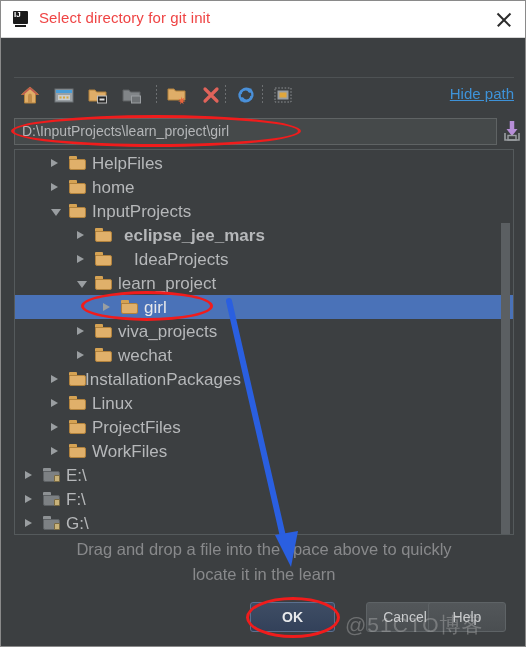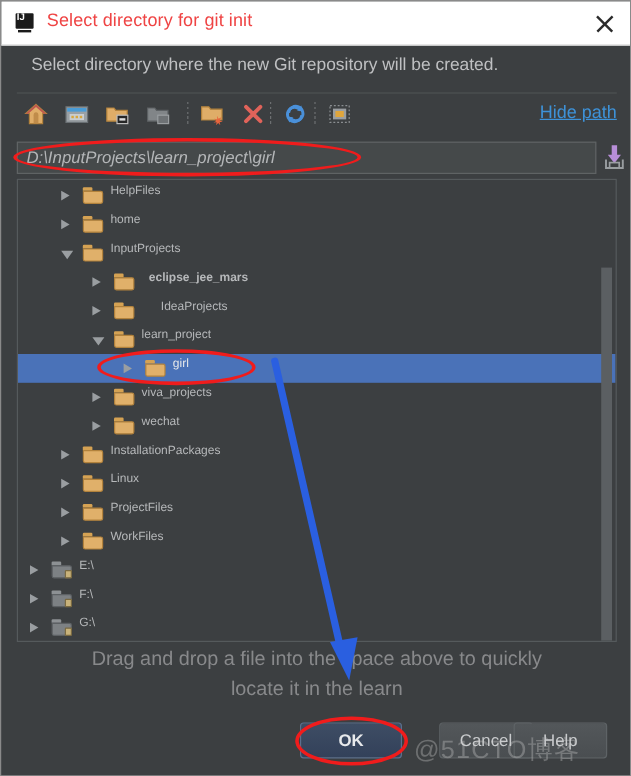--- a/index.html
+++ b/index.html
@@ -44,34 +44,34 @@
   .fld{position:absolute;}
   .fld .tab{position:absolute;left:0;top:0;width:8px;height:3px;background:#d5a253;
     border-radius:1px 1px 0 0;}
   .fld .body{position:absolute;left:0;top:3px;width:17px;height:11px;
     background:#e0b06a;border:1px solid #b2823c;box-sizing:border-box;border-radius:0 2px 2px 2px;}
   .fld.grey .tab{background:#8d9194;}
   .fld.grey .body{background:#7d8184;border-color:#5d6164;}
 
   
   .pathfield{position:absolute;left:13px;top:117px;width:483px;height:27px;
-    background:#45494a;border:1px solid #5f6364;box-sizing:border-box;font-style:italic;}
+    background:#45494a;border:1px solid #5f6364;box-sizing:border-box;}
   .pathtext{position:absolute;left:7px;top:4px;font-size:14px;color:#b4b6b8;}
   .savebtn{position:absolute;left:501px;top:118px;width:20px;height:24px;cursor:pointer;}
 
   
   .treebox{position:absolute;left:13px;top:148px;width:500px;height:386px;
     background:#3c3f41;border:1px solid #555a5c;box-sizing:border-box;overflow:hidden;}
   .row{position:absolute;left:0;width:498px;height:24px;}
   .row.sel{background:#4a72b8;}
   .arrow{position:absolute;top:8px;width:0;height:0;
     border-left:7px solid #9a9ea1;border-top:4.5px solid transparent;border-bottom:4.5px solid transparent;}
   .arrow.open{border-left:5.5px solid transparent;border-right:5.5px solid transparent;
     border-top:7px solid #9a9ea1;border-bottom:0;top:10px;}
-  .rowlabel{position:absolute;top:3px;font-size:10px;color:#b6b8ba;white-space:nowrap;}
+  .rowlabel{position:absolute;top:3px;font-size:17px;color:#b6b8ba;white-space:nowrap;}
   .row.sel .rowlabel{color:#e6e8ea;}
   .lock{position:absolute;width:6px;height:7px;background:#c8b27a;border:1px solid #7a6a42;
     box-sizing:border-box;border-radius:1px;}
 
   
   .sbtrack{position:absolute;right:1px;top:0;width:11px;height:384px;background:transparent;}
   .sbthumb{position:absolute;right:2px;width:9px;background:#5b5f62;cursor:pointer;}
 
   
   .hint{position:absolute;left:0;top:536px;width:526px;text-align:center;
@@ -101,21 +101,20 @@
 
   <div class="titlebar">
     <div class="tb-icon">
       <div class="ij"></div>
         <div class="ubar"></div>
     </div>
     <div class="tb-title">Select directory for git init</div>
     <div class="tb-close"></div>
   </div>
 
-  <div class="subtitle">Select directory where the new Git repository will be created.</div>
   <div class="hsep"></div>
 
   <div class="toolbar">
 
     <div class="tbtn" style="left:3px">
       <svg width="26" height="26" viewBox="0 0 26 26">
         <path d="M13 5 L21.5 12.5 L18.5 12.5 L18.5 21 L7.5 21 L7.5 12.5 L4.5 12.5 Z" fill="#dfad68" stroke="#b2823c" stroke-width="1"></path>
         <path d="M13 5 L21.5 12.8 L19.5 12.8 L13 7.2 L6.5 12.8 L4.5 12.8 Z" fill="#c0564f"></path>
         <path d="M11 14 a2 2.5 0 0 1 4 0 L15 21 L11 21 Z" fill="#c08c4a"></path>
       </svg>
@@ -271,21 +270,21 @@
             <div class="body"></div>
           </div>
           <div class="rowlabel" style="left: 103px;">wechat</div>
         </div>
         <div class="row" style="top: 217px;">
           <div class="arrow" style="left: 36px;"></div>
           <div class="fld" style="left: 54px; top: 5px; width: 17px; height: 14px;">
             <div class="tab"></div>
             <div class="body"></div>
           </div>
-          <div class="rowlabel" style="left: 77px;">InstallationPackages</div>
+          <div class="rowlabel" style="left: 70px;">InstallationPackages</div>
         </div>
         <div class="row" style="top: 241px;">
           <div class="arrow" style="left: 36px;"></div>
           <div class="fld" style="left: 54px; top: 5px; width: 17px; height: 14px;">
             <div class="tab"></div>
             <div class="body"></div>
           </div>
           <div class="rowlabel" style="left: 77px;">Linux</div>
         </div>
         <div class="row" style="top: 265px; text-align: right;">

